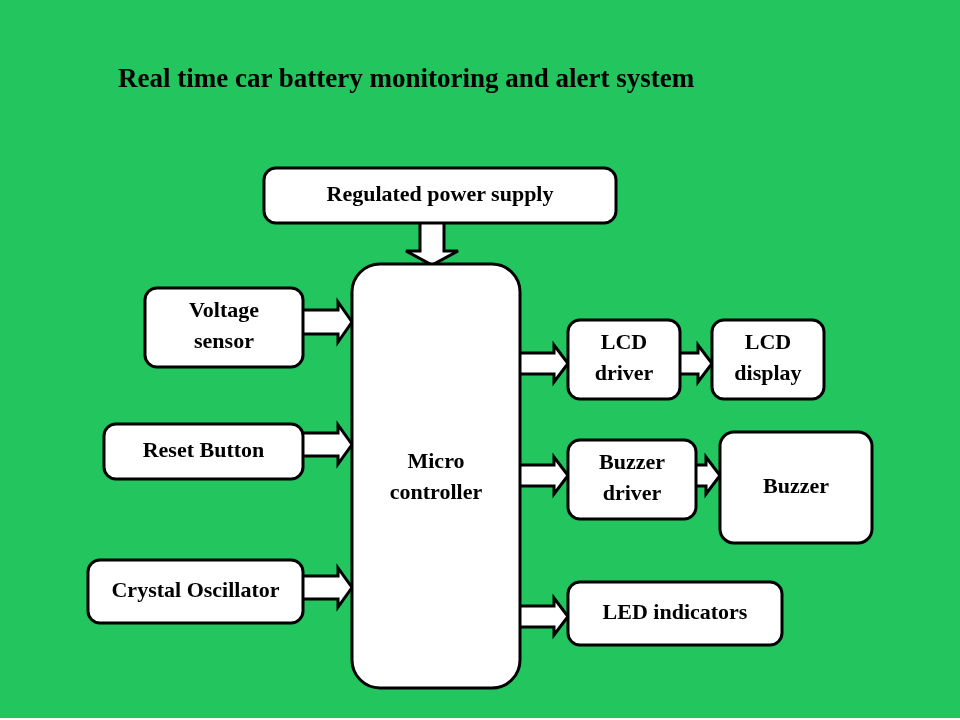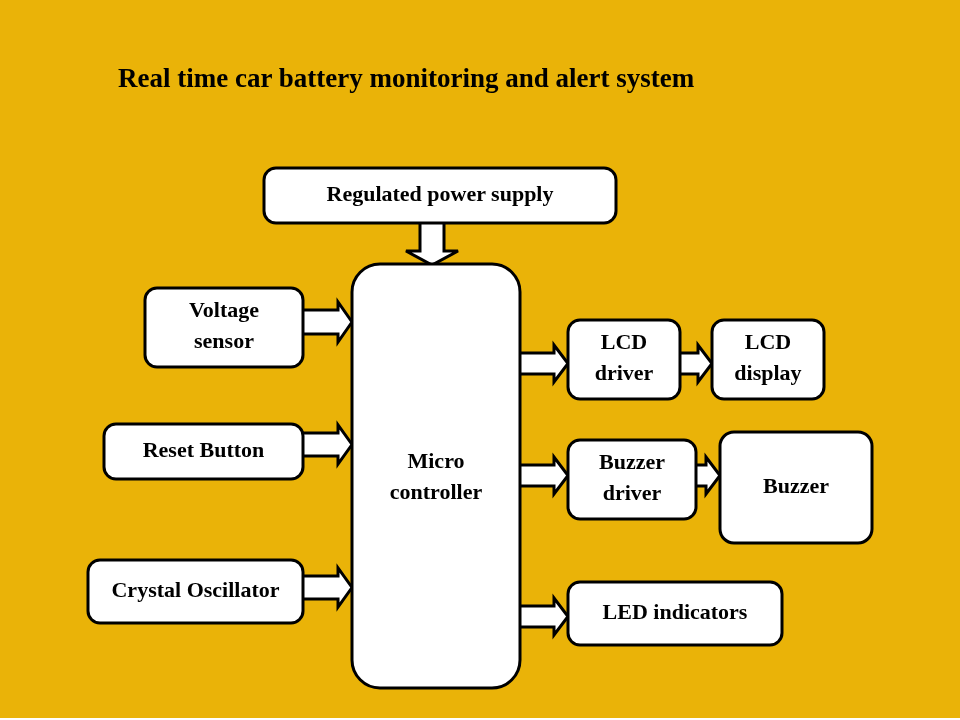--- a/index.html
+++ b/index.html
@@ -1,16 +1,16 @@
 <!DOCTYPE html>
 <html><head>
   <meta charset="utf-8">
   <style>
     html, body { margin: 0; padding: 0; background: #ffffff; }
-    #stage { position: relative; width: 960px; height: 718px; background: #eab308; overflow: hidden; }
+    #stage { position: relative; width: 960px; height: 718px; background: #22c55e; overflow: hidden; }
     svg { position: absolute; left: 0; top: 0; }
     .box { fill: #ffffff; stroke: #000000; stroke-width: 3; }
     .arrow { fill: #ffffff; stroke: #000000; stroke-width: 3; stroke-linejoin: miter; }
     .lbl { font-family: "Liberation Serif", "DejaVu Serif", serif; font-weight: bold; fill: #000000; text-anchor: middle; dominant-baseline: middle; }
     .title { font-family: "Liberation Serif", "DejaVu Serif", serif; font-weight: bold; fill: #000000; font-size: 27px; }
   </style>
 </head>
 <body>
 
 <div id="stage">

